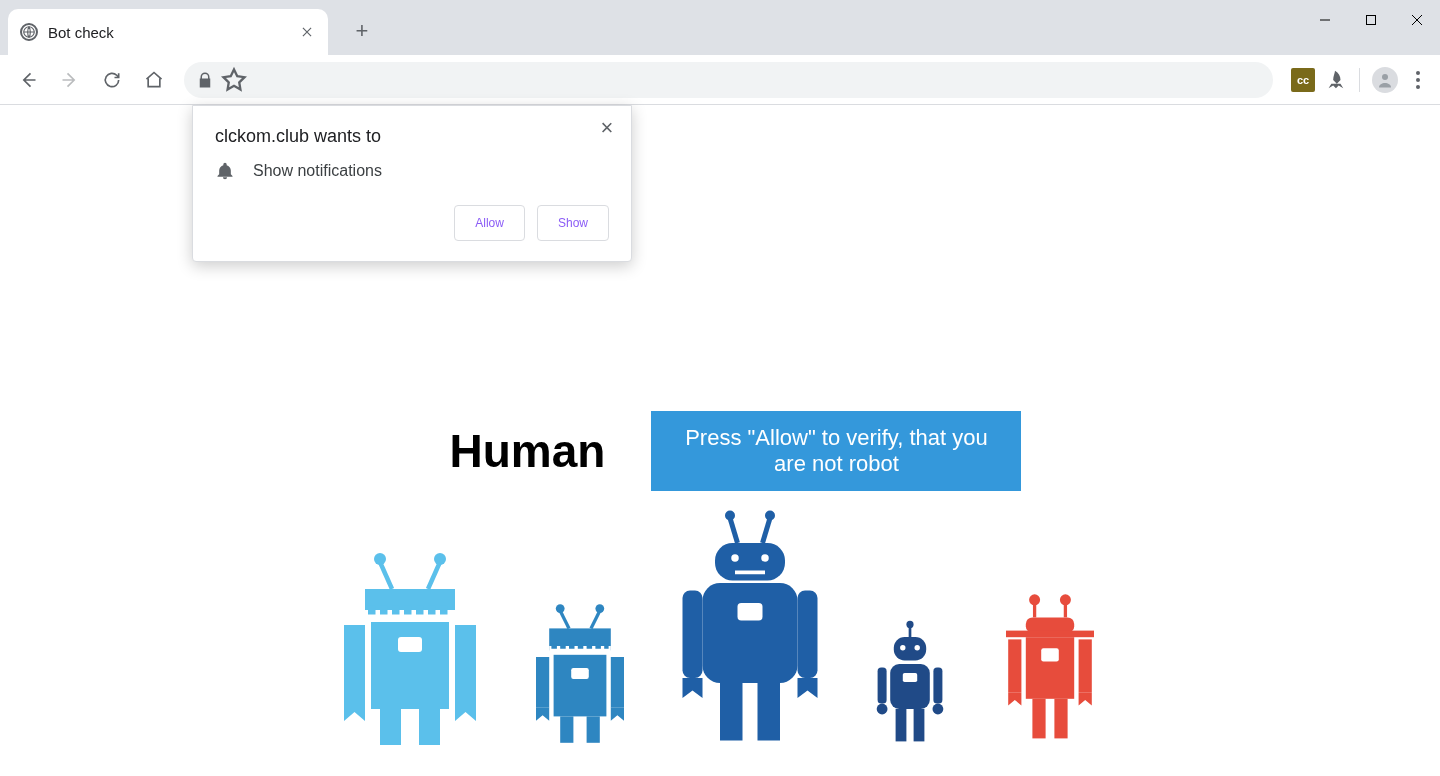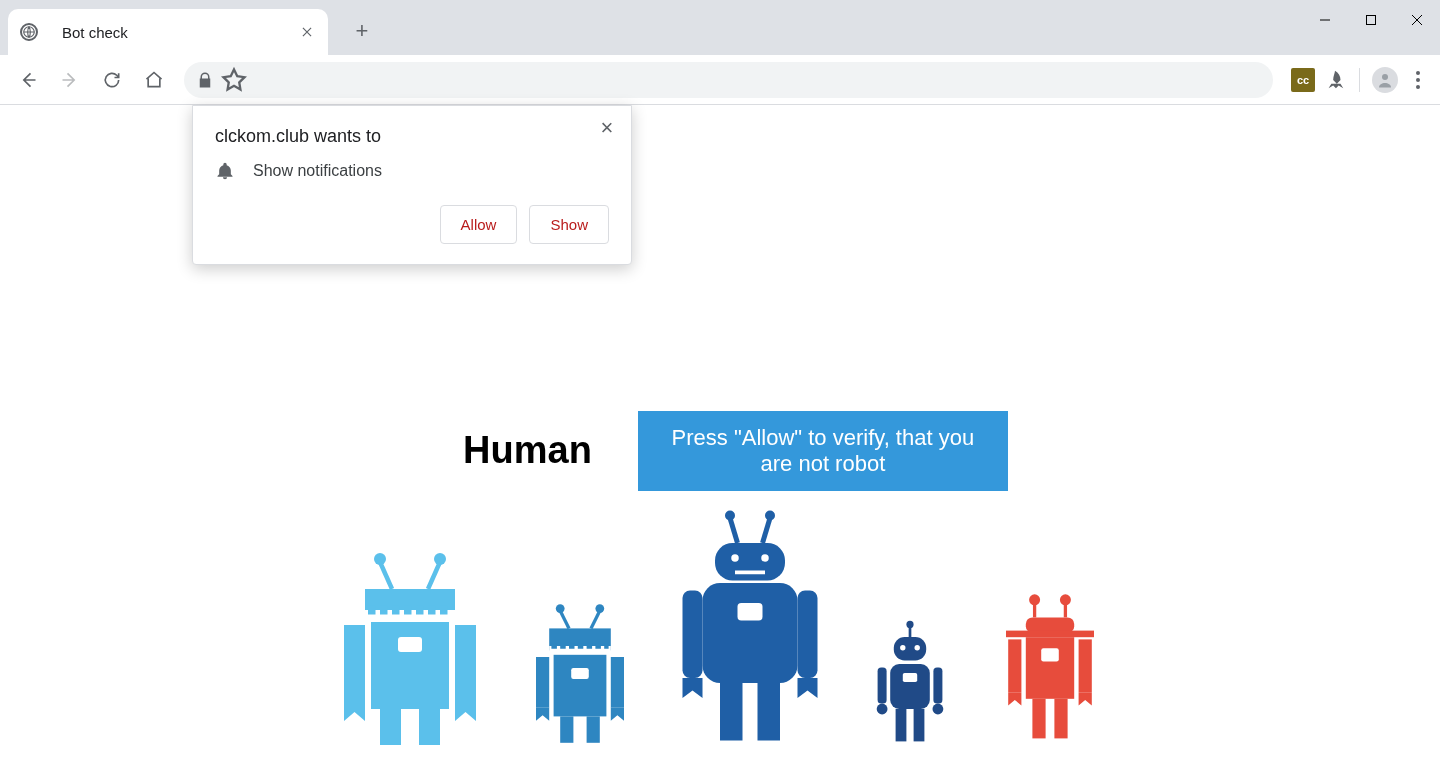--- a/index.html
+++ b/index.html
@@ -1,21 +1,21 @@
 <!DOCTYPE html>
 <html><head>
 <meta charset="utf-8">
 <style>
   * { box-sizing: border-box; margin: 0; padding: 0; }
   html, body { width: 1440px; height: 776px; font-family: "Segoe UI", Arial, sans-serif; background: #fff; overflow: hidden; }
   .browser { width: 1440px; height: 776px; display: flex; flex-direction: column; }
 
   
   .tabstrip { height: 55px; background: #dee1e6; display: flex; align-items: flex-end; padding-left: 8px; position: relative; }
-  .tab { height: 46px; width: 320px; background: #fff; border-radius: 10px 10px 0 0; display: flex; align-items: center; padding: 0 12px; gap: 24px; }
+  .tab { height: 46px; width: 320px; background: #fff; border-radius: 10px 10px 0 0; display: flex; align-items: center; padding: 0 12px; gap: 10px; }
   .tab .favicon { width: 18px; height: 18px; border-radius: 50%; border: 2px solid #5f6368; display: flex; align-items: center; justify-content: center; }
   .tab .favicon svg { width: 14px; height: 14px; }
   .tab-title { flex: 1; font-size: 15px; color: #202124; white-space: nowrap; overflow: hidden; text-overflow: ellipsis; }
   .tab-close { width: 18px; height: 18px; display:flex; align-items:center; justify-content:center; color:#5f6368; cursor:pointer; }
   .new-tab { width: 28px; height: 28px; margin-left: 20px; margin-bottom: 10px; display:flex; align-items:center; justify-content:center; color:#5f6368; font-size:22px; cursor:pointer; }
 
   .window-controls { position: absolute; right: 0; top: 0; height: 40px; display: flex; }
   .window-controls .wc { width: 46px; height: 40px; display:flex; align-items:center; justify-content:center; color:#000; cursor:pointer; }
   .window-controls .wc svg { width: 12px; height: 12px; }
 
@@ -43,26 +43,26 @@
   .content { position: relative; flex: 1; background: #fff; }
 
   
   .perm { position: absolute; top: 0; left: 192px; width: 440px; background:#fff; border:1px solid #dadce0; border-radius: 0 0 4px 4px; box-shadow: 0 4px 16px rgba(0,0,0,.2); padding: 20px 22px; z-index: 10; }
   .perm .perm-close { position:absolute; top:10px; right:12px; width:24px; height:24px; display:flex; align-items:center; justify-content:center; color:#5f6368; cursor:pointer; font-size:22px; }
   .perm-title { font-size: 18px; color:#202124; margin-bottom: 14px; }
   .perm-row { display:flex; align-items:center; gap: 18px; margin-bottom: 24px; }
   .perm-row .bell { width:20px; height:20px; color:#5f6368; }
   .perm-row .label { font-size: 16px; color:#3c4043; }
   .perm-buttons { display:flex; justify-content:flex-end; gap: 12px; }
-  .perm-buttons button { background:#fff; border:1px solid #dadce0; border-radius:4px; padding: 10px 20px; font-size:15px; color:#b91c1c; cursor:pointer; }
+  .perm-buttons button { background:#fff; border:1px solid #dadce0; border-radius:4px; padding: 10px 20px; font-size:12px; color:#8b5cf6; cursor:pointer; }
 
   
   .page { position: absolute; inset: 0; display:flex; flex-direction:column; align-items:center; }
   .hero { margin-top: 306px; display:flex; align-items:center; gap: 46px; }
-  .hero-title { font-size: 38px; font-weight: 800; color:#000; text-align:center; line-height:1.15;margin-left:31px; }
+  .hero-title { font-size: 46px; font-weight: 800; color:#000; text-align:center; line-height:1.15;margin-left:31px; }
   .hero-banner { background:#3498db; color:#fff; font-size:22px; text-align:center; padding: 14px 26px; max-width: 370px; }
 
   
   .robots { margin-top: 54px; display:flex; align-items:flex-end; gap: 40px; height: 200px; }
   .robot svg { display:block; }
   .r1 svg { width: 150px; }
   .r2 svg { width: 110px; }
   .r3 svg { width: 150px; }
   .r4 svg { width: 90px;  }
   .r5 svg { width: 110px; }

